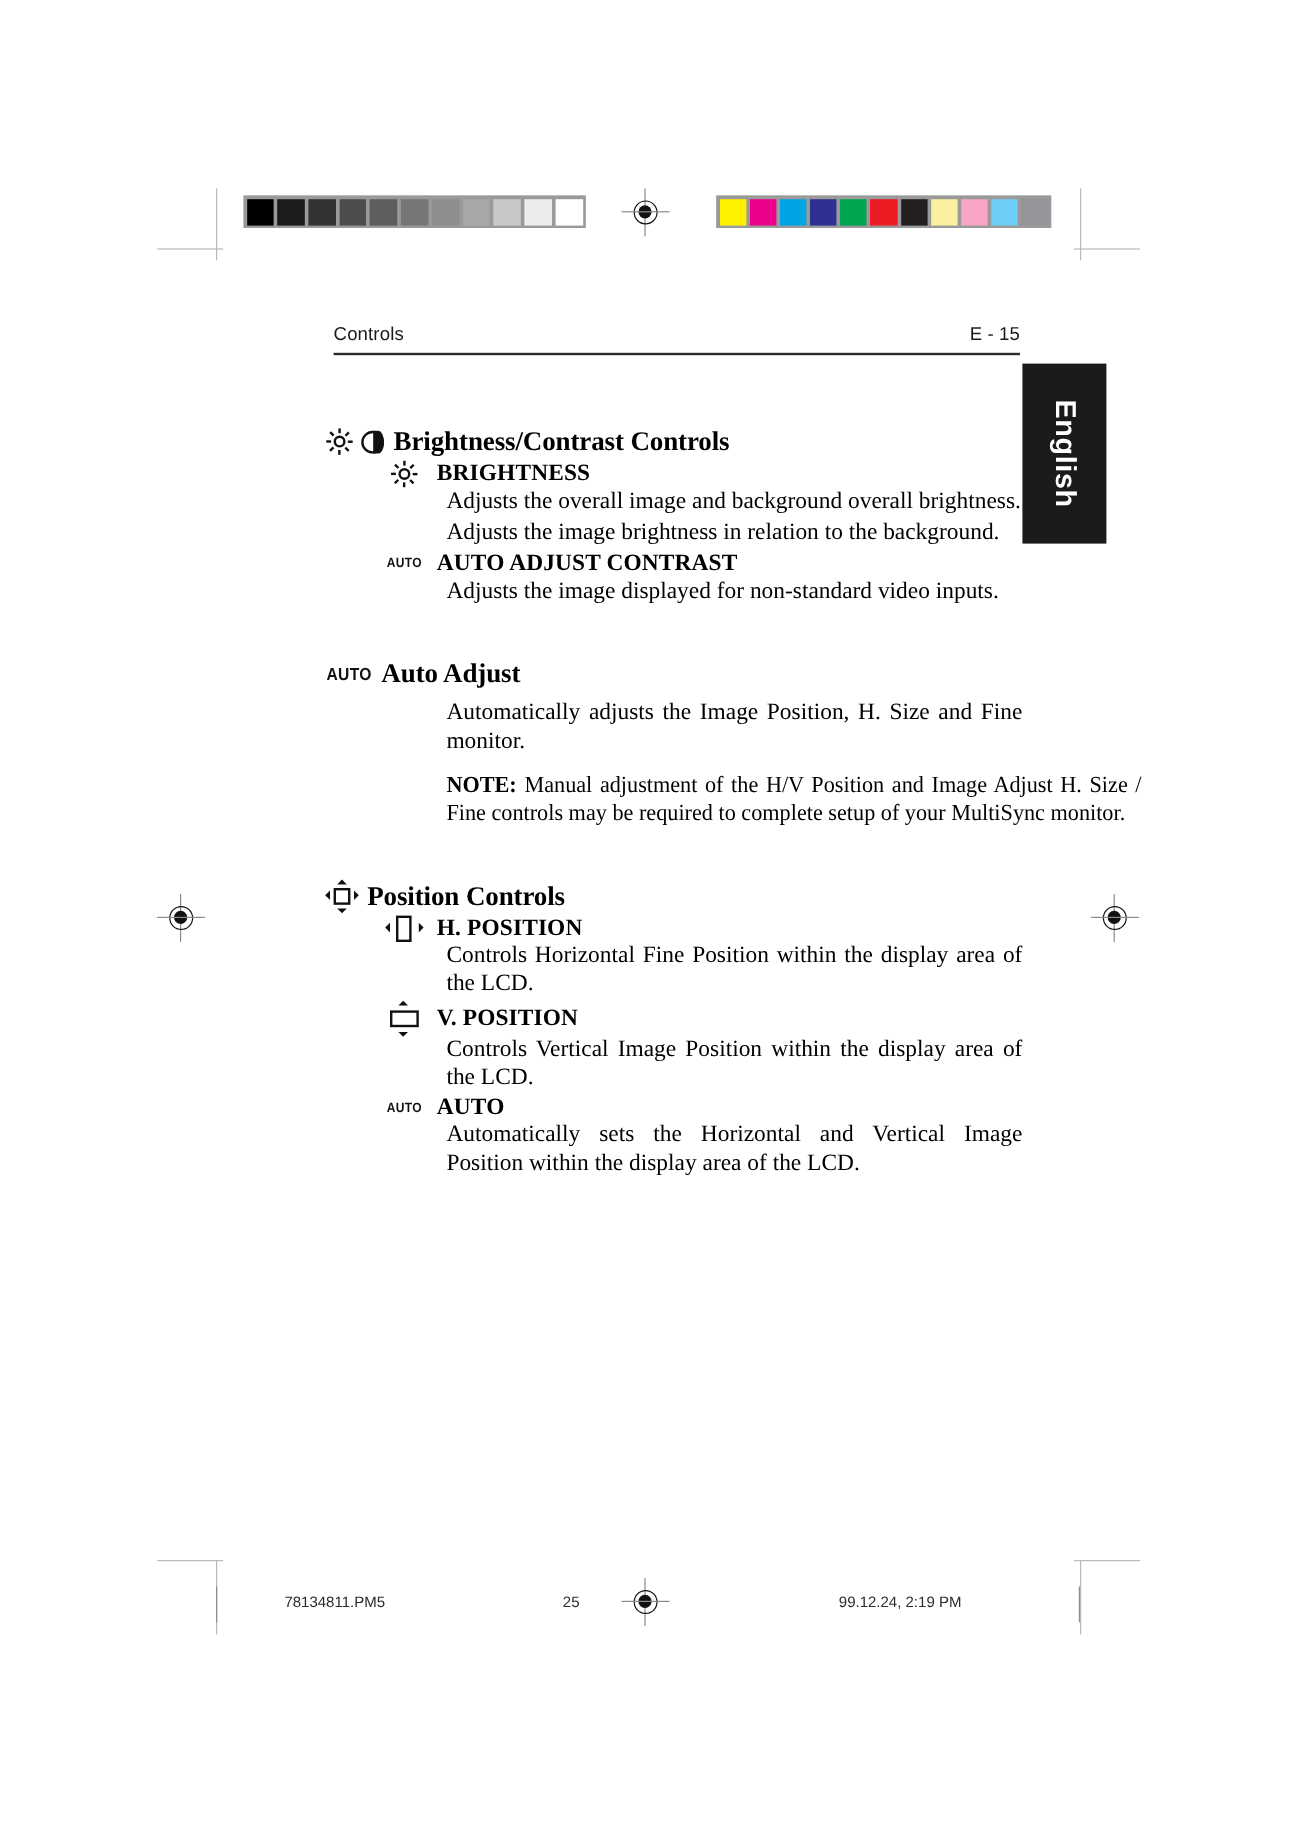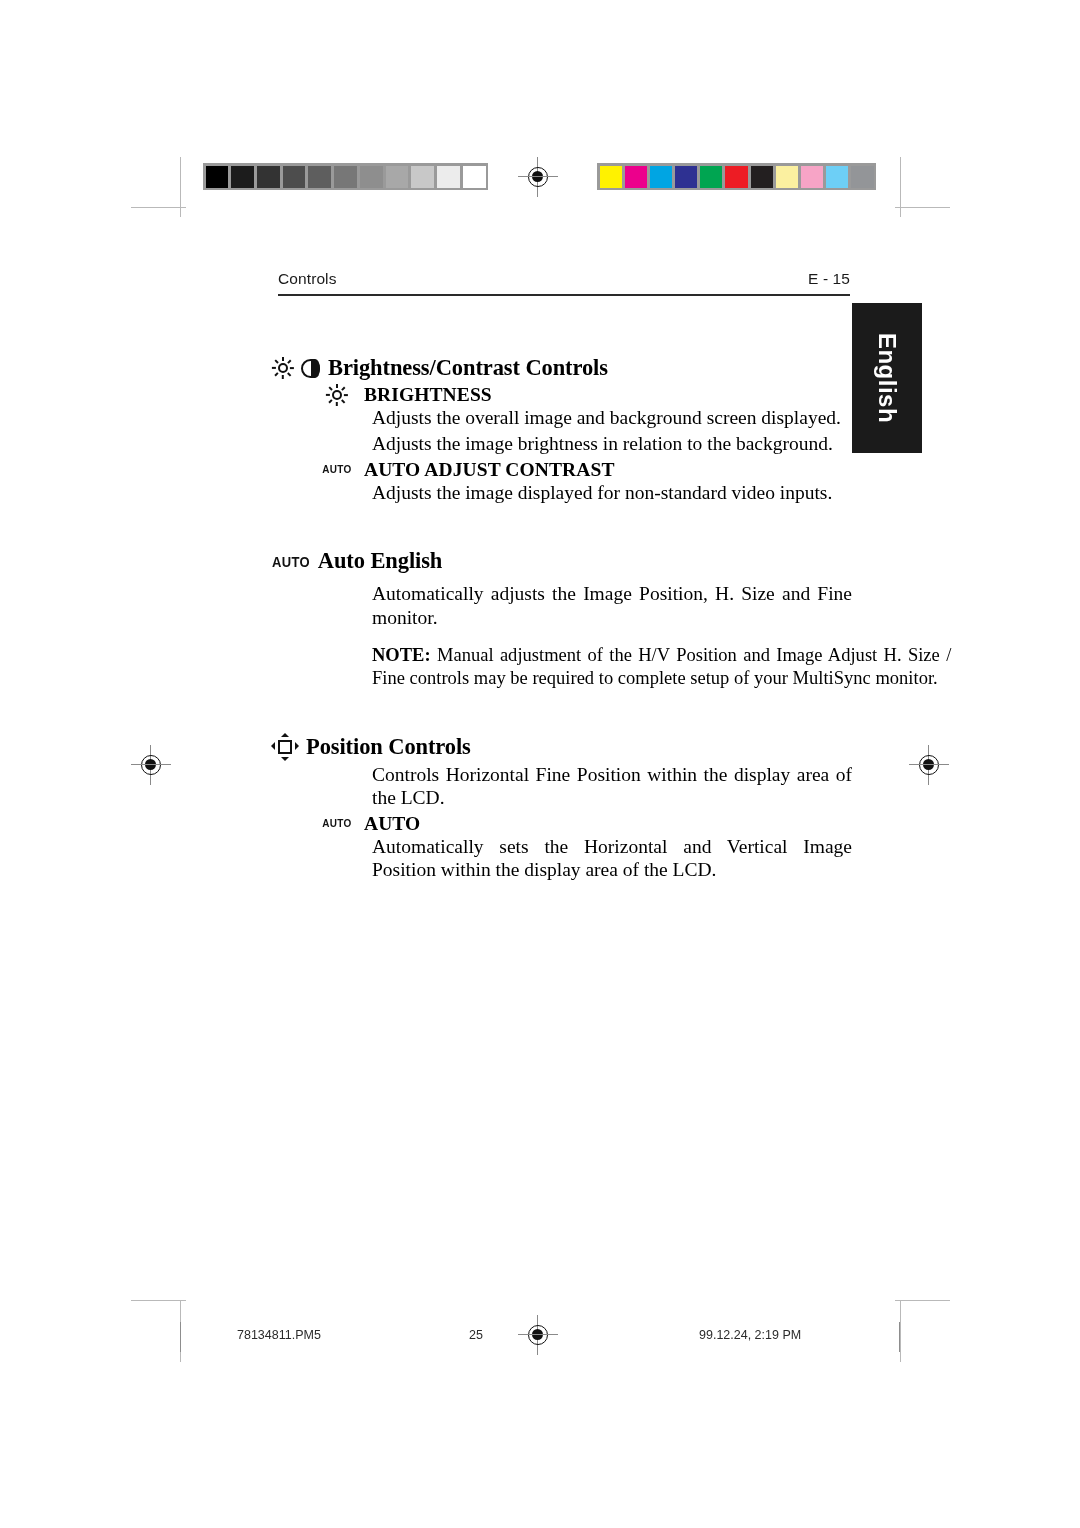--- a/index.html
+++ b/index.html
@@ -298,21 +298,21 @@
             <span class="ray" style="transform:rotate(90deg)"></span>
             <span class="ray" style="transform:rotate(135deg)"></span>
             <span class="ray" style="transform:rotate(180deg)"></span>
             <span class="ray" style="transform:rotate(225deg)"></span>
             <span class="ray" style="transform:rotate(270deg)"></span>
             <span class="ray" style="transform:rotate(315deg)"></span>
           </span>
         </span>
         <span>BRIGHTNESS</span>
       </div>
-      <div class="body-txt nojust">Adjusts the overall image and background screen displayed.</div>
+      <div class="body-txt nojust">Adjusts the overall image and background overall brightness.</div>
     </div>
 
     <div class="entry">
       <div class="body-txt nojust">Adjusts the image brightness in relation to the background.</div>
     </div>
 
     <div class="entry">
       <div class="entry-head">
         <span class="ic">
           <span class="ico-auto">AUTO</span>
@@ -320,43 +320,66 @@
         <span>AUTO ADJUST CONTRAST</span>
       </div>
       <div class="body-txt nojust">Adjusts the image displayed for non-standard video inputs.</div>
     </div>
 
     <div class="gap"></div>
     <div class="gap"></div>
 
     <div class="sec-head">
       <span class="ico-auto" style="font-size:13px">AUTO</span>
-      <span class="ttl">Auto English</span>
+      <span class="ttl">Auto Adjust</span>
     </div>
     <div class="body-txt" style="margin-top:8px">Automatically adjusts the Image Position, H. Size and Fine monitor.</div>
     <div class="note"><b>NOTE:</b><span> Manual adjustment of the H/V Position and Image Adjust H. Size / Fine controls may be required to complete setup of your MultiSync monitor.</span></div>
 
     <div class="gap"></div>
     <div class="gap"></div>
 
     <div class="sec-head">
       <span class="ico ico-pos4">
         <span class="box"></span>
         <span class="ar up"></span>
           <span class="ar dn"></span>
         <span class="ar lf"></span>
           <span class="ar rt"></span>
       </span>
       <span class="ttl">Position Controls</span>
     </div>
 
     <div class="entry">
+      <div class="entry-head">
+        <span class="ic">
+          <span class="ico ico-hpos">
+            <span class="box"></span>
+              <span class="ar lf"></span>
+              <span class="ar rt"></span>
+          </span>
+        </span>
+        <span>H. POSITION</span>
+      </div>
       <div class="body-txt">Controls Horizontal Fine Position within the display area of the LCD.</div>
     </div>
 
+    <div class="entry">
+      <div class="entry-head">
+        <span class="ic">
+          <span class="ico ico-vpos">
+            <span class="box"></span>
+              <span class="ar up"></span>
+              <span class="ar dn"></span>
+          </span>
+        </span>
+        <span>V. POSITION</span>
+      </div>
+      <div class="body-txt">Controls Vertical Image Position within the display area of the LCD.</div>
+    </div>
 
     <div class="entry">
       <div class="entry-head">
         <span class="ic">
           <span class="ico-auto">AUTO</span>
         </span>
         <span>AUTO</span>
       </div>
       <div class="body-txt">Automatically sets the Horizontal and Vertical Image Position within the display area of the LCD.</div>
     </div>

